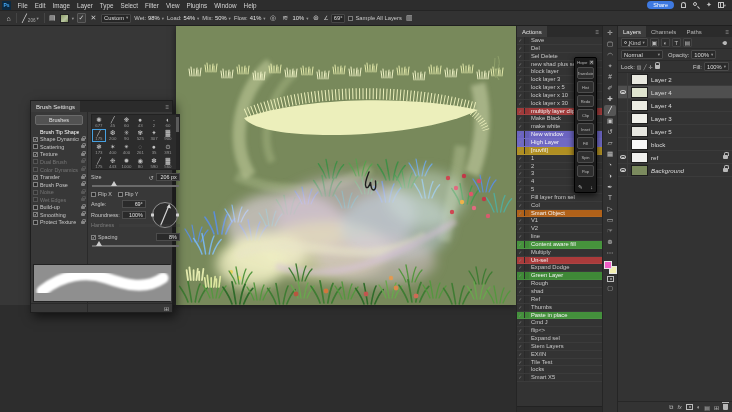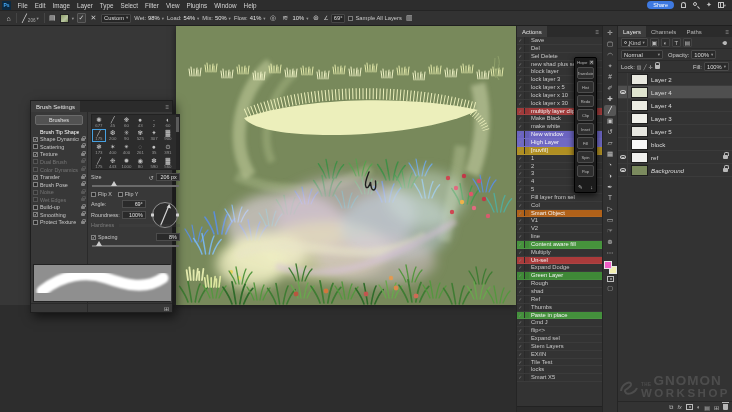--- a/index.html
+++ b/index.html
@@ -963,25 +963,13 @@
         <div class="pad-btn">Fill</div>
         <div class="pad-btn">Spin</div>
         <div class="pad-btn">Pop</div>
       </div>
     <div class="pad-foot">
       <span>✎</span>
       <span>↓</span>
     </div>
   </div>
 
-  <div class="wm">
-    <svg width="22" height="20" viewBox="0 0 22 20">
-      <path d="M3,14 C4,6 14,3 13,8 C12,12 4,12 8,16 C10,18 17,16 19,11" stroke="currentColor" fill="none" stroke-width="2"></path>
-    </svg>
-    <div class="wm-text">
-      <div class="wm-l1">
-        <span class="wm-the">THE</span>
-        <span class="wm-name">GNOMON</span>
-      </div>
-      <div class="wm-sub">WORKSHOP</div>
-    </div>
-  </div>
 </div>
 
 </body></html>

